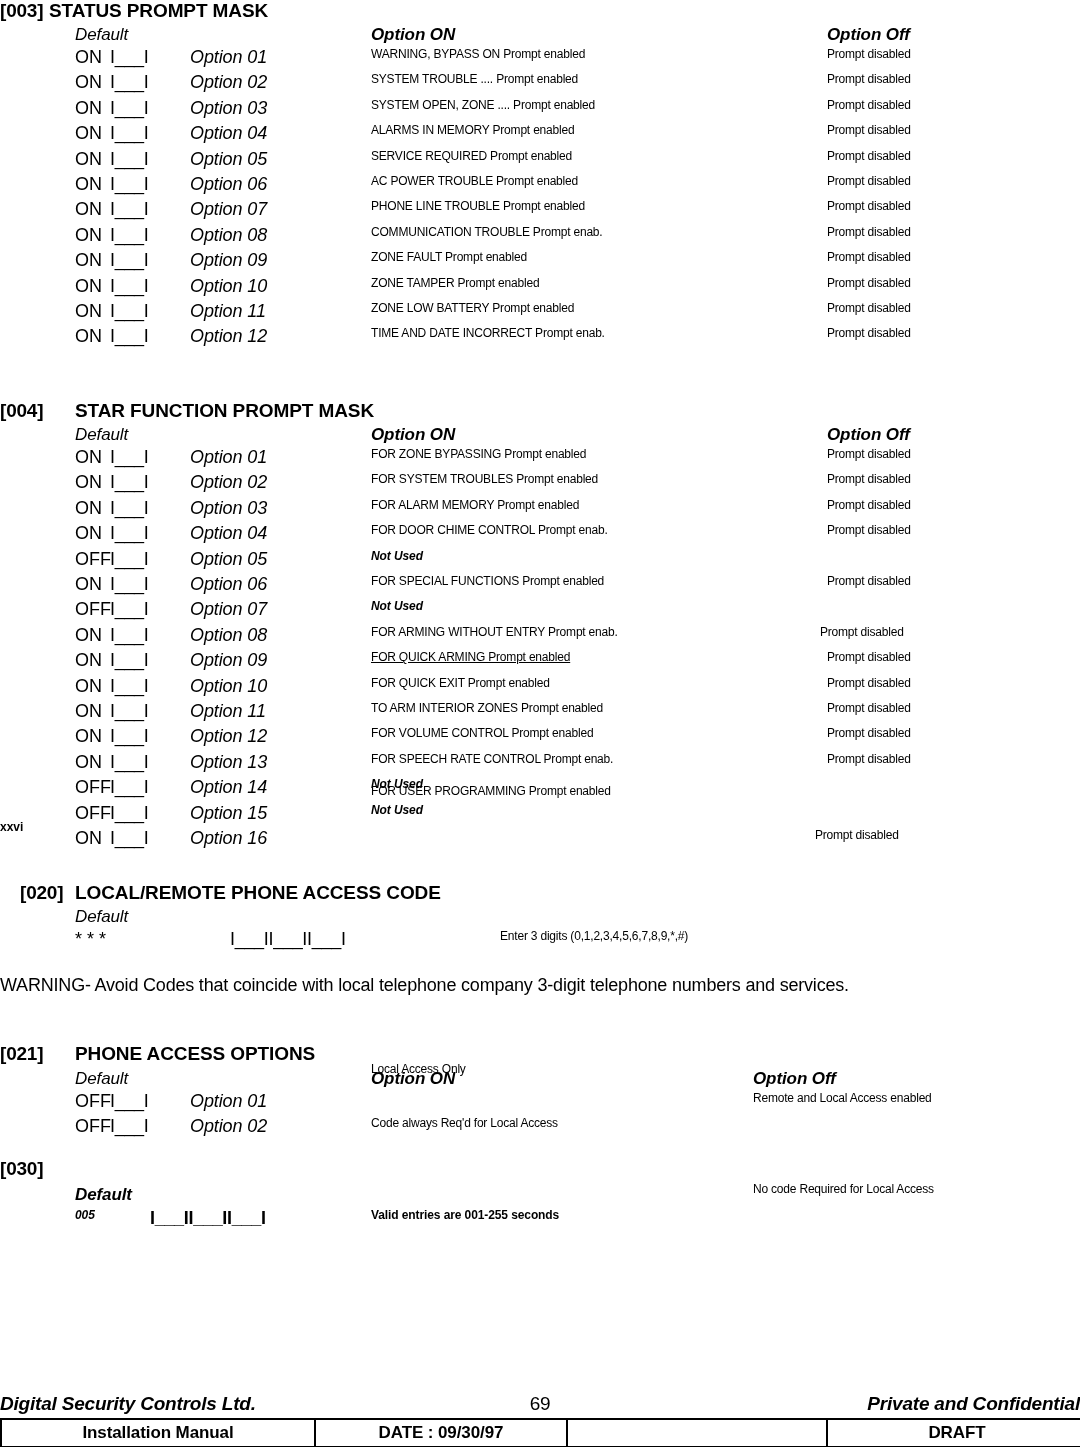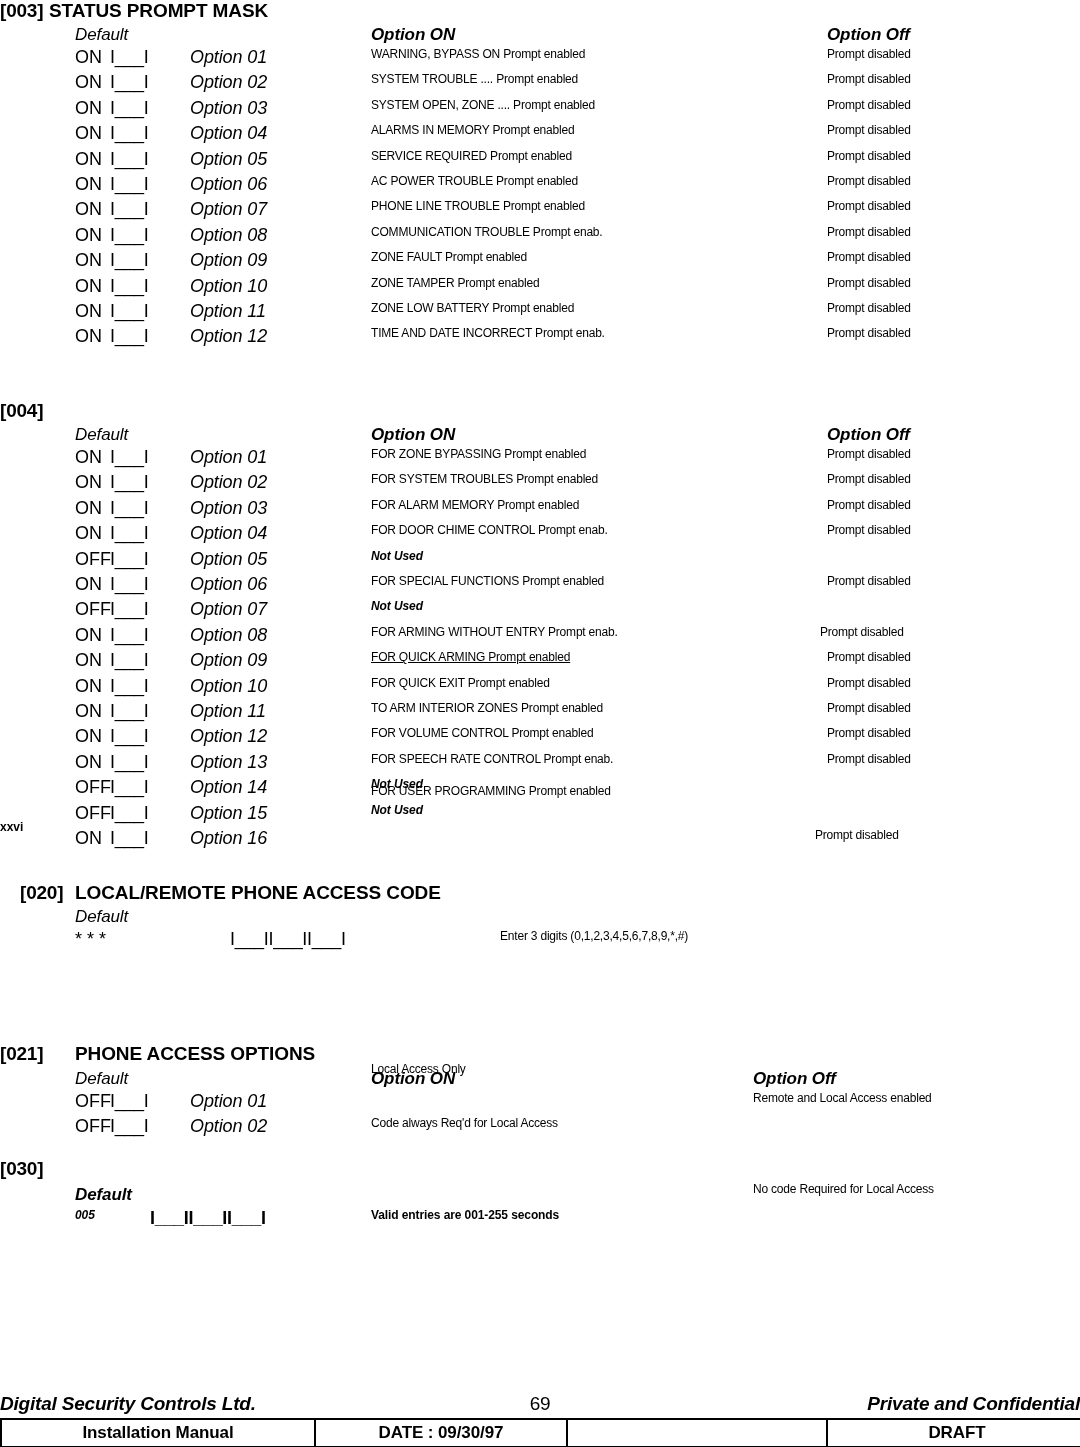--- a/index.html
+++ b/index.html
@@ -196,20 +196,21 @@
       <div class="abs row-text" style="left: 371px; top: 301px;">ZONE LOW BATTERY Prompt enabled</div>
       <div class="abs row-text" style="left: 827px; top: 301px;">Prompt disabled</div>
       <div class="abs row-default" style="left: 75px; top: 326.4px;">ON</div>
       <div class="abs cbox" style="left: 110px; top: 326.4px;">I___I</div>
       <div class="abs row-option" style="left: 190px; top: 326.4px;">Option 12</div>
       <div class="abs row-text" style="left: 371px; top: 326.4px;">TIME AND DATE INCORRECT Prompt enab.</div>
       <div class="abs row-text" style="left: 827px; top: 326.4px;">Prompt disabled</div>
     </div>
 
   <div class="abs sec-num" style="left:0px; top:400px;">[004]</div>
+  <div class="abs sec-title" style="left:75px; top:400px;">STAR FUNCTION PROMPT MASK</div>
 
   <div class="abs col-head plain" style="left:75px; top:425px;">Default</div>
   <div class="abs col-head" style="left:371px; top:425px;">Option ON</div>
   <div class="abs col-head" style="left:827px; top:425px;">Option Off</div>
 
   <div id="rows-004">
       <div class="abs row-default" style="left: 75px; top: 447px;">ON</div>
       <div class="abs cbox" style="left: 110px; top: 447px;">I___I</div>
       <div class="abs row-option" style="left: 190px; top: 447px;">Option 01</div>
       <div class="abs row-text" style="left: 371px; top: 447px;">FOR ZONE BYPASSING Prompt enabled</div>
@@ -291,20 +292,21 @@
 
   <div class="abs sec-num" style="left:0px; top:882px;margin-left:20px;">[020]</div>
   <div class="abs sec-title" style="left:75px; top:882px;">LOCAL/REMOTE PHONE ACCESS CODE</div>
 
   <div class="abs col-head plain" style="left:75px; top:907px;">Default</div>
 
   <div class="abs row-default" style="left:75px; top:929px;">* * *</div>
   <div class="abs cbox" style="left:230px; top:929px;">I___II___II___I</div>
   <div class="abs row-text" style="left:500px; top:929px;">Enter 3 digits (0,1,2,3,4,5,6,7,8,9,*,#)</div>
 
+  <div class="abs note" style="left:0px; top:975px;">WARNING- Avoid Codes that coincide with local telephone company 3-digit telephone numbers and services.</div>
 
   <div class="abs sec-num" style="left:0px; top:1043px;">[021]</div>
   <div class="abs sec-title" style="left:75px; top:1043px;">PHONE ACCESS OPTIONS</div>
 
   <div class="abs col-head plain" style="left:75px; top:1069px;">Default</div>
   <div class="abs col-head" style="left:371px; top:1069px;">Option ON</div>
   <div class="abs col-head" style="left:753px; top:1069px;">Option Off</div>
 
   <div id="rows-021">
       <div class="abs row-default" style="left: 75px; top: 1091px;">OFF</div>

